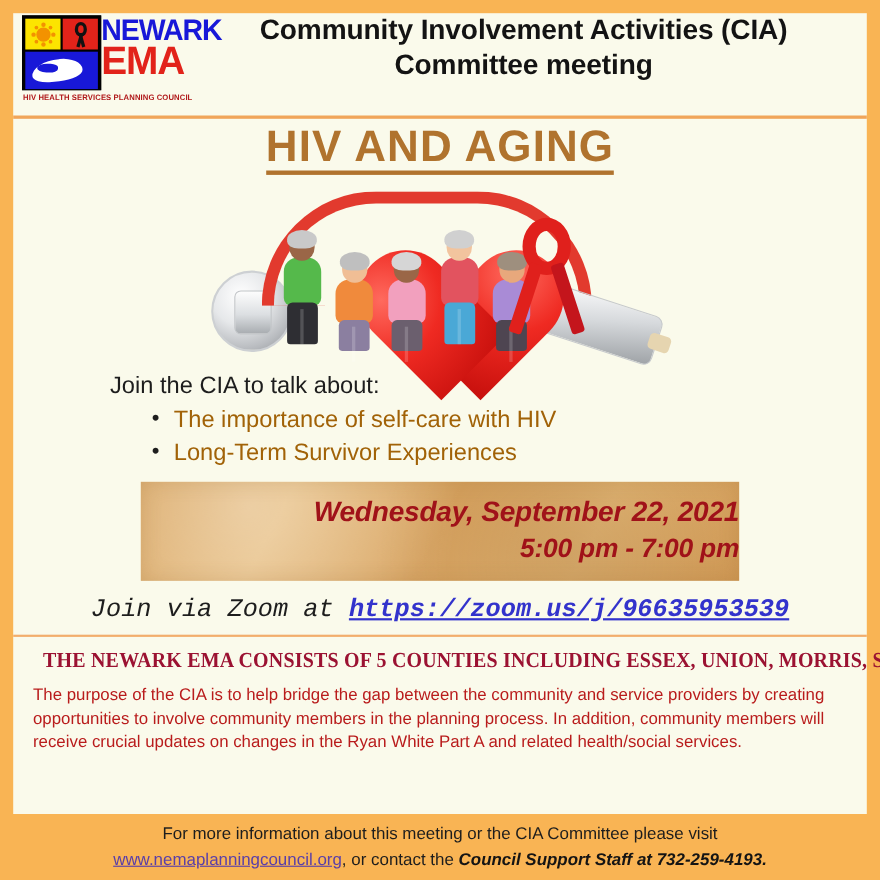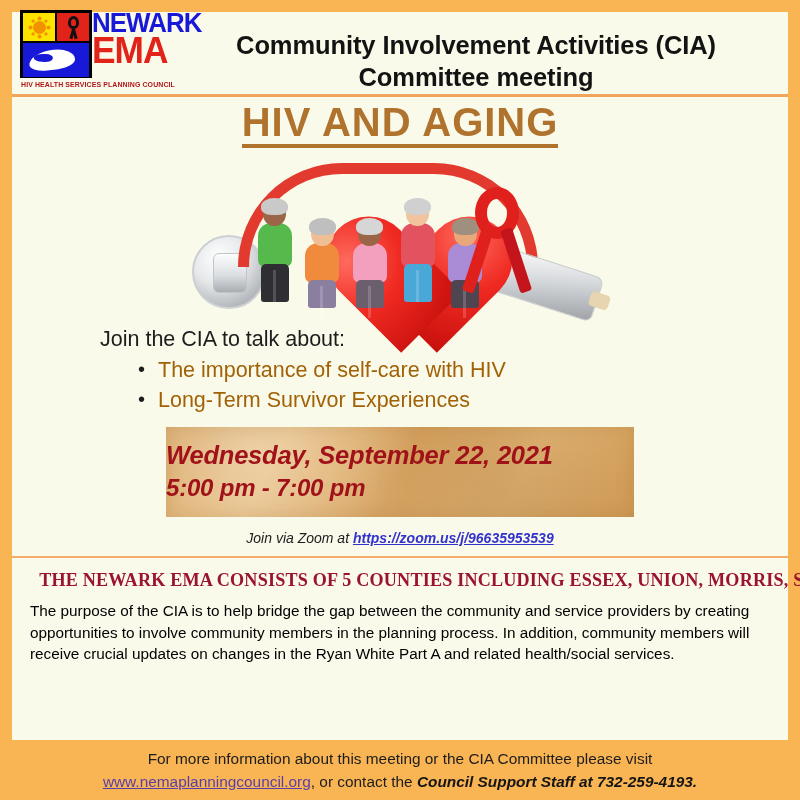--- a/index.html
+++ b/index.html
@@ -31,23 +31,23 @@
     top: 12px;
     width: 776px;
     height: 728px;
     background: #FAFAEB;
     box-sizing: border-box;
   }
 
   
   .header {
     position: relative;
-    height: 82px;
+    height: 93px;
     display: flex;
-    align-items: flex-end;
+    align-items: flex-start;
     padding-left: 6px;
   }
 
   .logo-block {
     width: 158px;
     flex: 0 0 158px;
     height: 86px;
     position: relative;
     margin-left: 2px;
   }
@@ -478,24 +478,24 @@
     content: "\2022";
     position: absolute;
     left: 0;
     top: -1px;
     font-size: 20px;
     color: #1d1d1d;
   }
 
   
   .date-banner {
-    width: 468px;
+    width: 544px;
     margin: 15px auto 0 auto;
     padding: 12px 0 13px 0;
-    text-align: left;
+    text-align: right;
     background:
       radial-gradient(circle at 18% 25%, rgba(255,255,255,0.32) 0%, rgba(255,255,255,0) 42%),
       radial-gradient(circle at 72% 78%, rgba(120,70,20,0.18) 0%, rgba(120,70,20,0) 45%),
       linear-gradient(118deg, #D9A662 0%, #E6BC7E 24%, #D8A461 50%, #E4B877 74%, #D29B57 100%);
     box-shadow: inset 0 0 18px rgba(150,100,40,0.22);
   }
   .date-line {
     font-family: "Liberation Sans", sans-serif;
     font-weight: bold;
     font-style: italic;
@@ -505,23 +505,24 @@
     line-height: 1.32;
   }
   .date-line.small { font-size: 24px; }
 
   
   .zoom-lines {
     text-align: center;
     margin-top: 13px;
   }
   .zoom-line1 {
-    font-size: 14px;
+    font-size: 23px;
     font-style: italic;
     color: #1d1d1d;
+    font-family: Liberation Mono, monospace;
   }
   .zoom-url {
     font-weight: bold;
     font-style: italic;
     color: #3333CC;
     text-decoration: underline;
   }
   .zoom-line2 {
     margin-top: 5px;
     font-size: 19.5px;
@@ -540,21 +541,21 @@
     letter-spacing: 0.2px;
     color: #9B1232;
     transform: scaleX(0.93);
     white-space: nowrap;
   }
 
   .purpose {
     margin: 9px 18px 0 18px;
     font-size: 15.3px;
     line-height: 1.42;
-    color: #000000;
+    color: #b91c1c;
     text-align: left;
   }
 
   
   .footer {
     position: absolute;
     left: 0;
     top: 748px;
     width: 800px;
     text-align: center;

